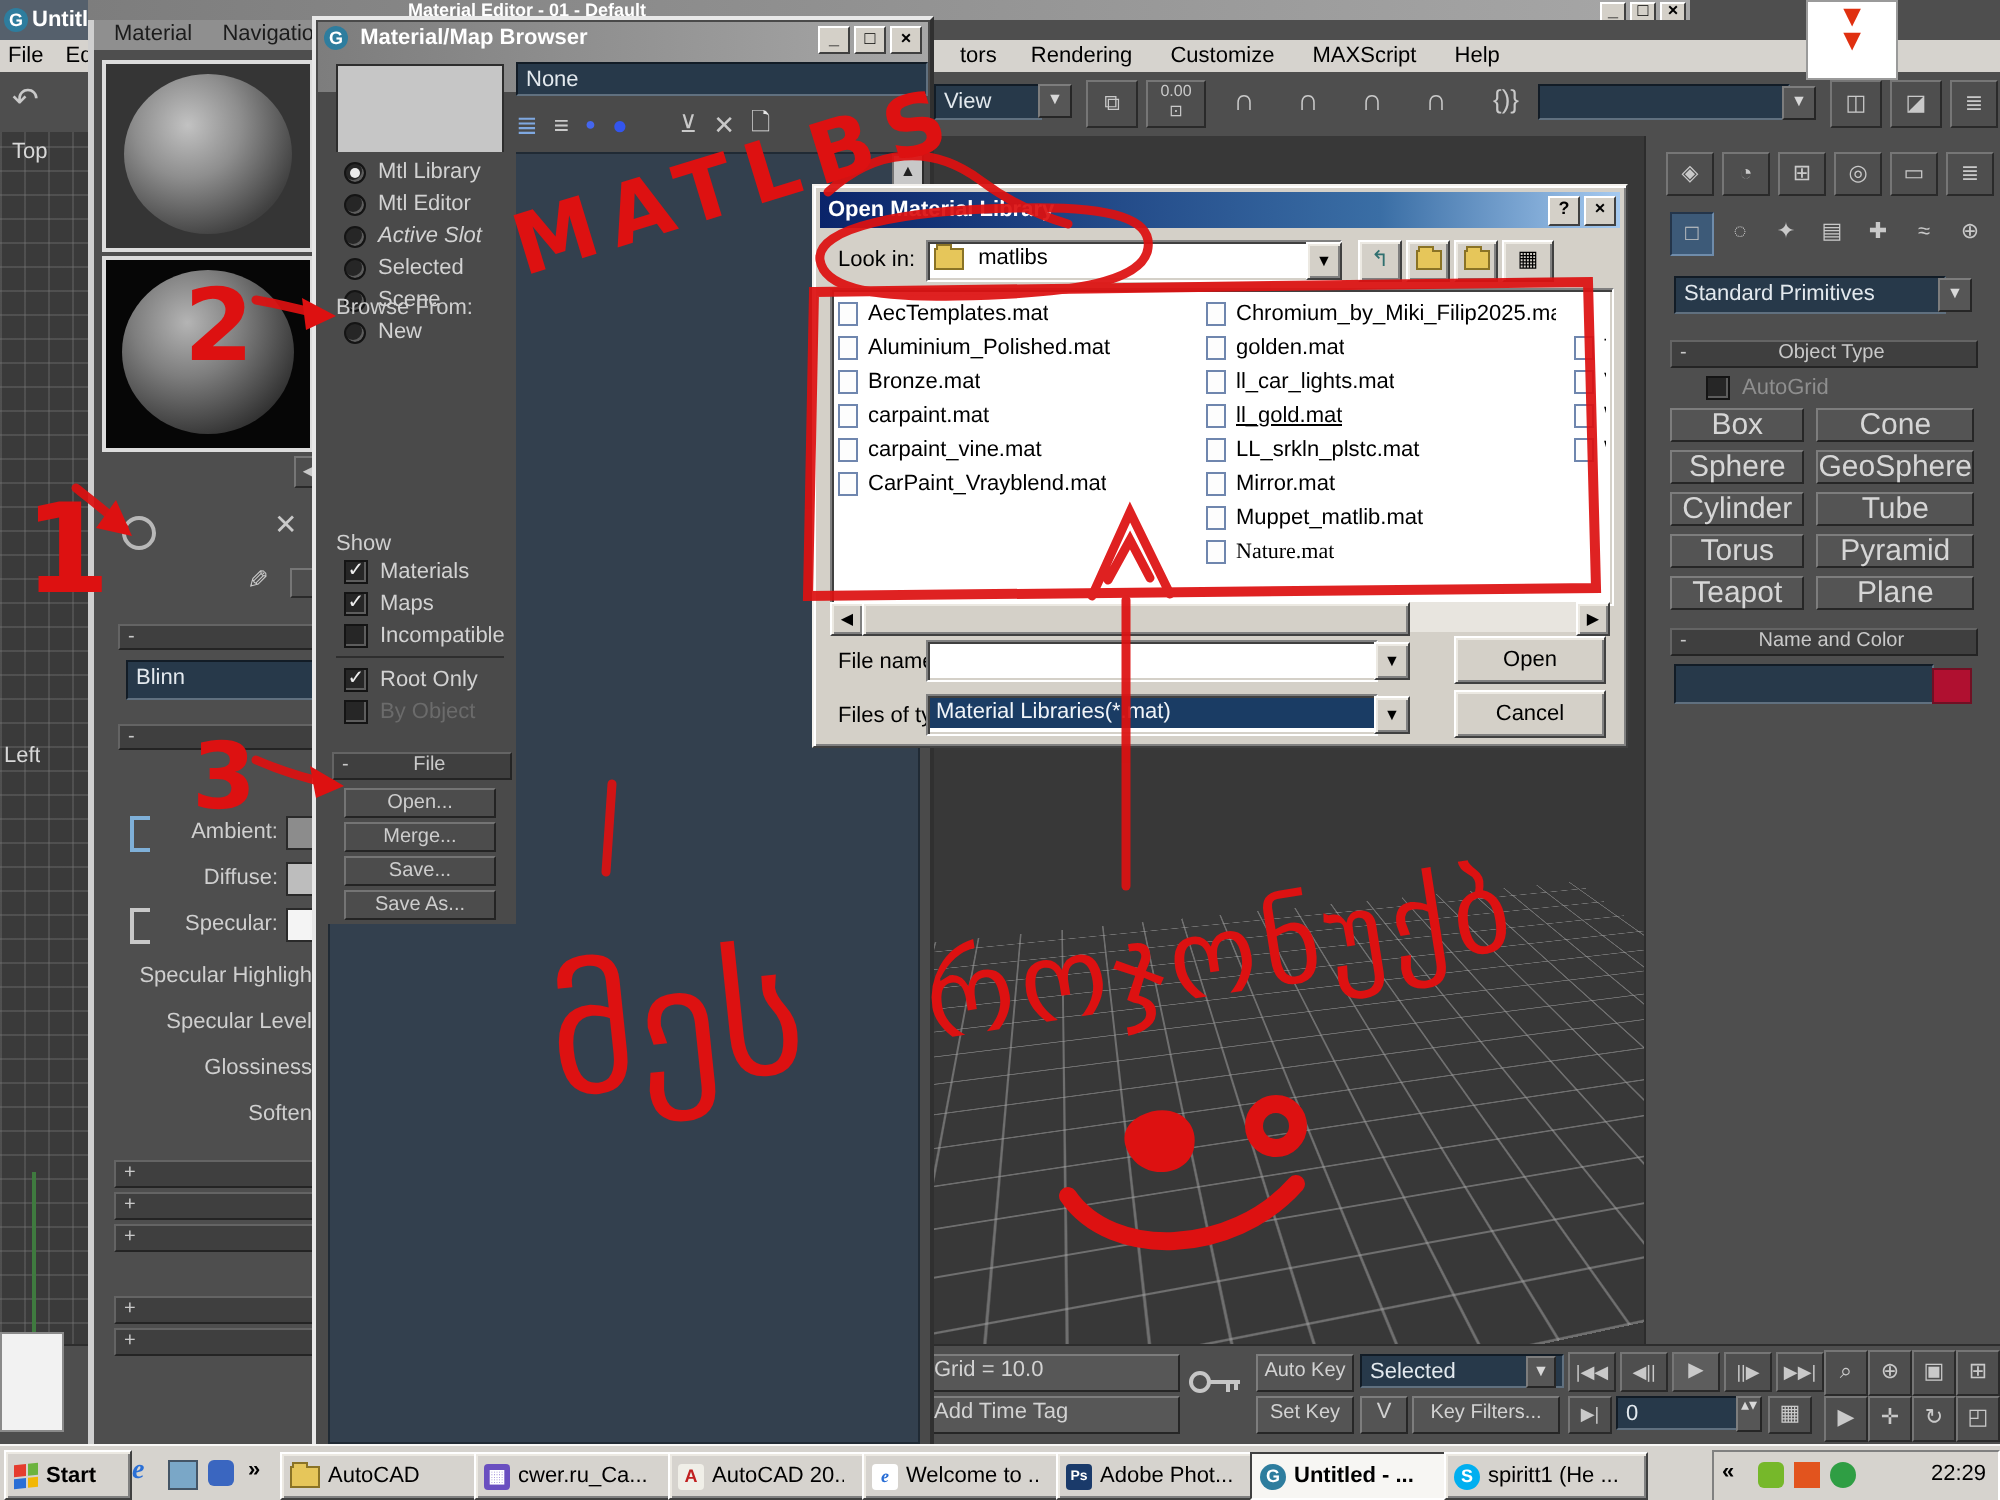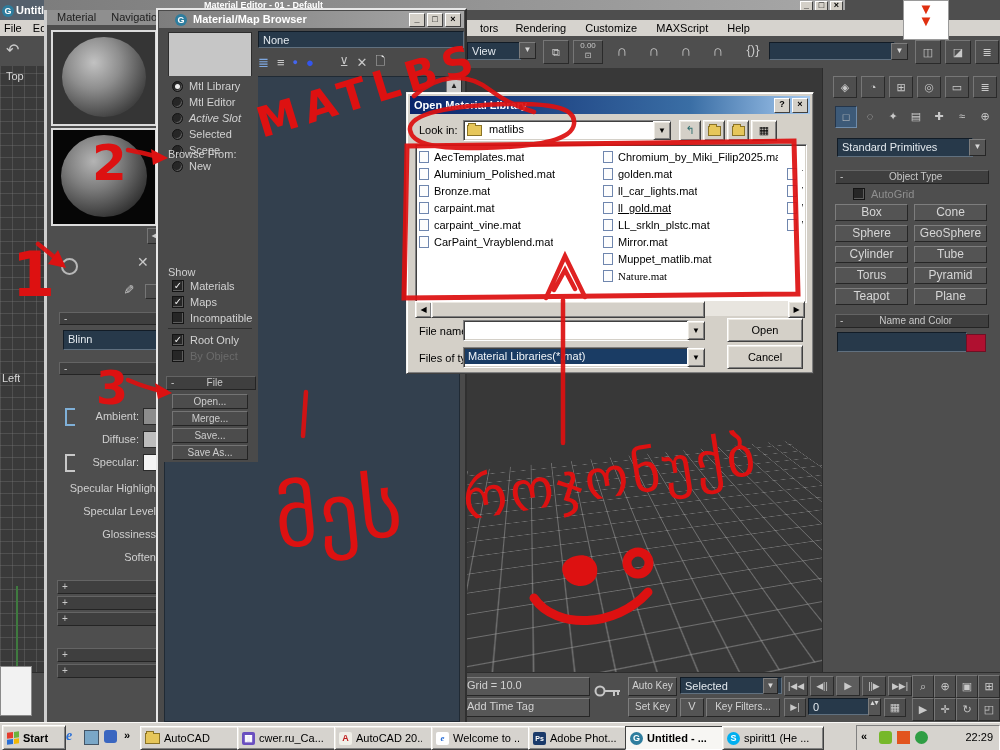--- a/index.html
+++ b/index.html
@@ -69,21 +69,21 @@
   
   .taskbar{background:#d6d3ce;border-top:1px solid #f8f7f5;color:#000;}
   .tbtn{background:#d6d3ce;border:1px solid;border-color:#fff #404040 #404040 #fff;
         box-shadow:inset 1px 1px 0 #ece9e2, inset -1px -1px 0 #808080;
         display:flex;align-items:center;gap:4px;padding:0 4px;color:#000;}
   .tbtn.active{background:#f7f6f3;border-color:#404040 #fff #fff #404040;box-shadow:none;font-weight:bold;}
   .sicon{display:inline-block;width:13px;height:13px;flex:0 0 auto;border-radius:2px;
          font-size:9px;line-height:13px;text-align:center;color:#fff;font-weight:bold;}
   .obj-grid{display:grid;grid-template-columns:1fr 1fr;gap:4px 6px;}
   .obj-btn{height:15px;background:#545454;color:#d6d6d6;border:1px solid;
-           border-color:#7d7d7d #262626 #262626 #7d7d7d;text-align:center;line-height:15px;font-size:12px;}
+           border-color:#7d7d7d #262626 #262626 #7d7d7d;text-align:center;line-height:15px;font-size:15px;}
   .fbtnlist .fbtn{width:74px;height:13px;margin:2px auto;background:#4c4c4c;color:#cdcdcd;
       border:1px solid;border-color:#747474 #242424 #242424 #747474;text-align:center;line-height:13px;font-size:10px;}
   .overlay{position:absolute;left:0;top:0;pointer-events:none;z-index:60;}
   .melabel{position:absolute;color:#cfcfcf;font-size:11px;white-space:nowrap;}
 </style>
 </head>
 <body>
 
 <div id="stage">
 
@@ -276,21 +276,21 @@
     <div class="melabel clip" style="left:4px;top:541px;width:108px;text-align:right;">Soften:</div>
 
     <div class="w rollbar" style="left:10px;top:570px;width:100px;height:12px;text-align:left;padding-left:4px;">+</div>
     <div class="w rollbar" style="left:10px;top:586px;width:100px;height:12px;text-align:left;padding-left:4px;">+</div>
     <div class="w rollbar" style="left:10px;top:602px;width:100px;height:12px;text-align:left;padding-left:4px;">+</div>
     <div class="w rollbar" style="left:10px;top:638px;width:100px;height:12px;text-align:left;padding-left:4px;">+</div>
     <div class="w rollbar" style="left:10px;top:654px;width:100px;height:12px;text-align:left;padding-left:4px;">+</div>
   </div>
 
   <div class="w" style="left:156px;top:8px;width:307px;height:714px;background:#4a4a4a;border:2px solid;border-color:#e8e8e8 #303030 #303030 #e8e8e8;z-index:20;">
-    <div class="graytitle" style="position:absolute;left:1px;top:1px;right:1px;height:17px;line-height:17px;padding-left:13px;">
+    <div class="graytitle" style="position:absolute;left:1px;top:1px;right:1px;height:35px;line-height:17px;">
       <span class="icon" style="width:12px;height:12px;border-radius:50%;background:#2e7d9e;color:#fff;font-size:9px;line-height:12px;margin:0 3px;vertical-align:middle;">G</span>
       <span>Material/Map Browser</span>
       <span style="position:absolute;right:3px;top:2px;display:flex;gap:2px;">
         <span class="tinybtn" style="width:14px;height:12px;">_</span>
         <span class="tinybtn" style="width:14px;height:12px;">□</span>
         <span class="tinybtn" style="width:14px;height:12px;">×</span>
       </span>
     </div>
 
     <div class="w" style="left:10px;top:22px;width:82px;height:69px;background:#c6c6c6;border:1px solid #2d2d2d;"></div>

